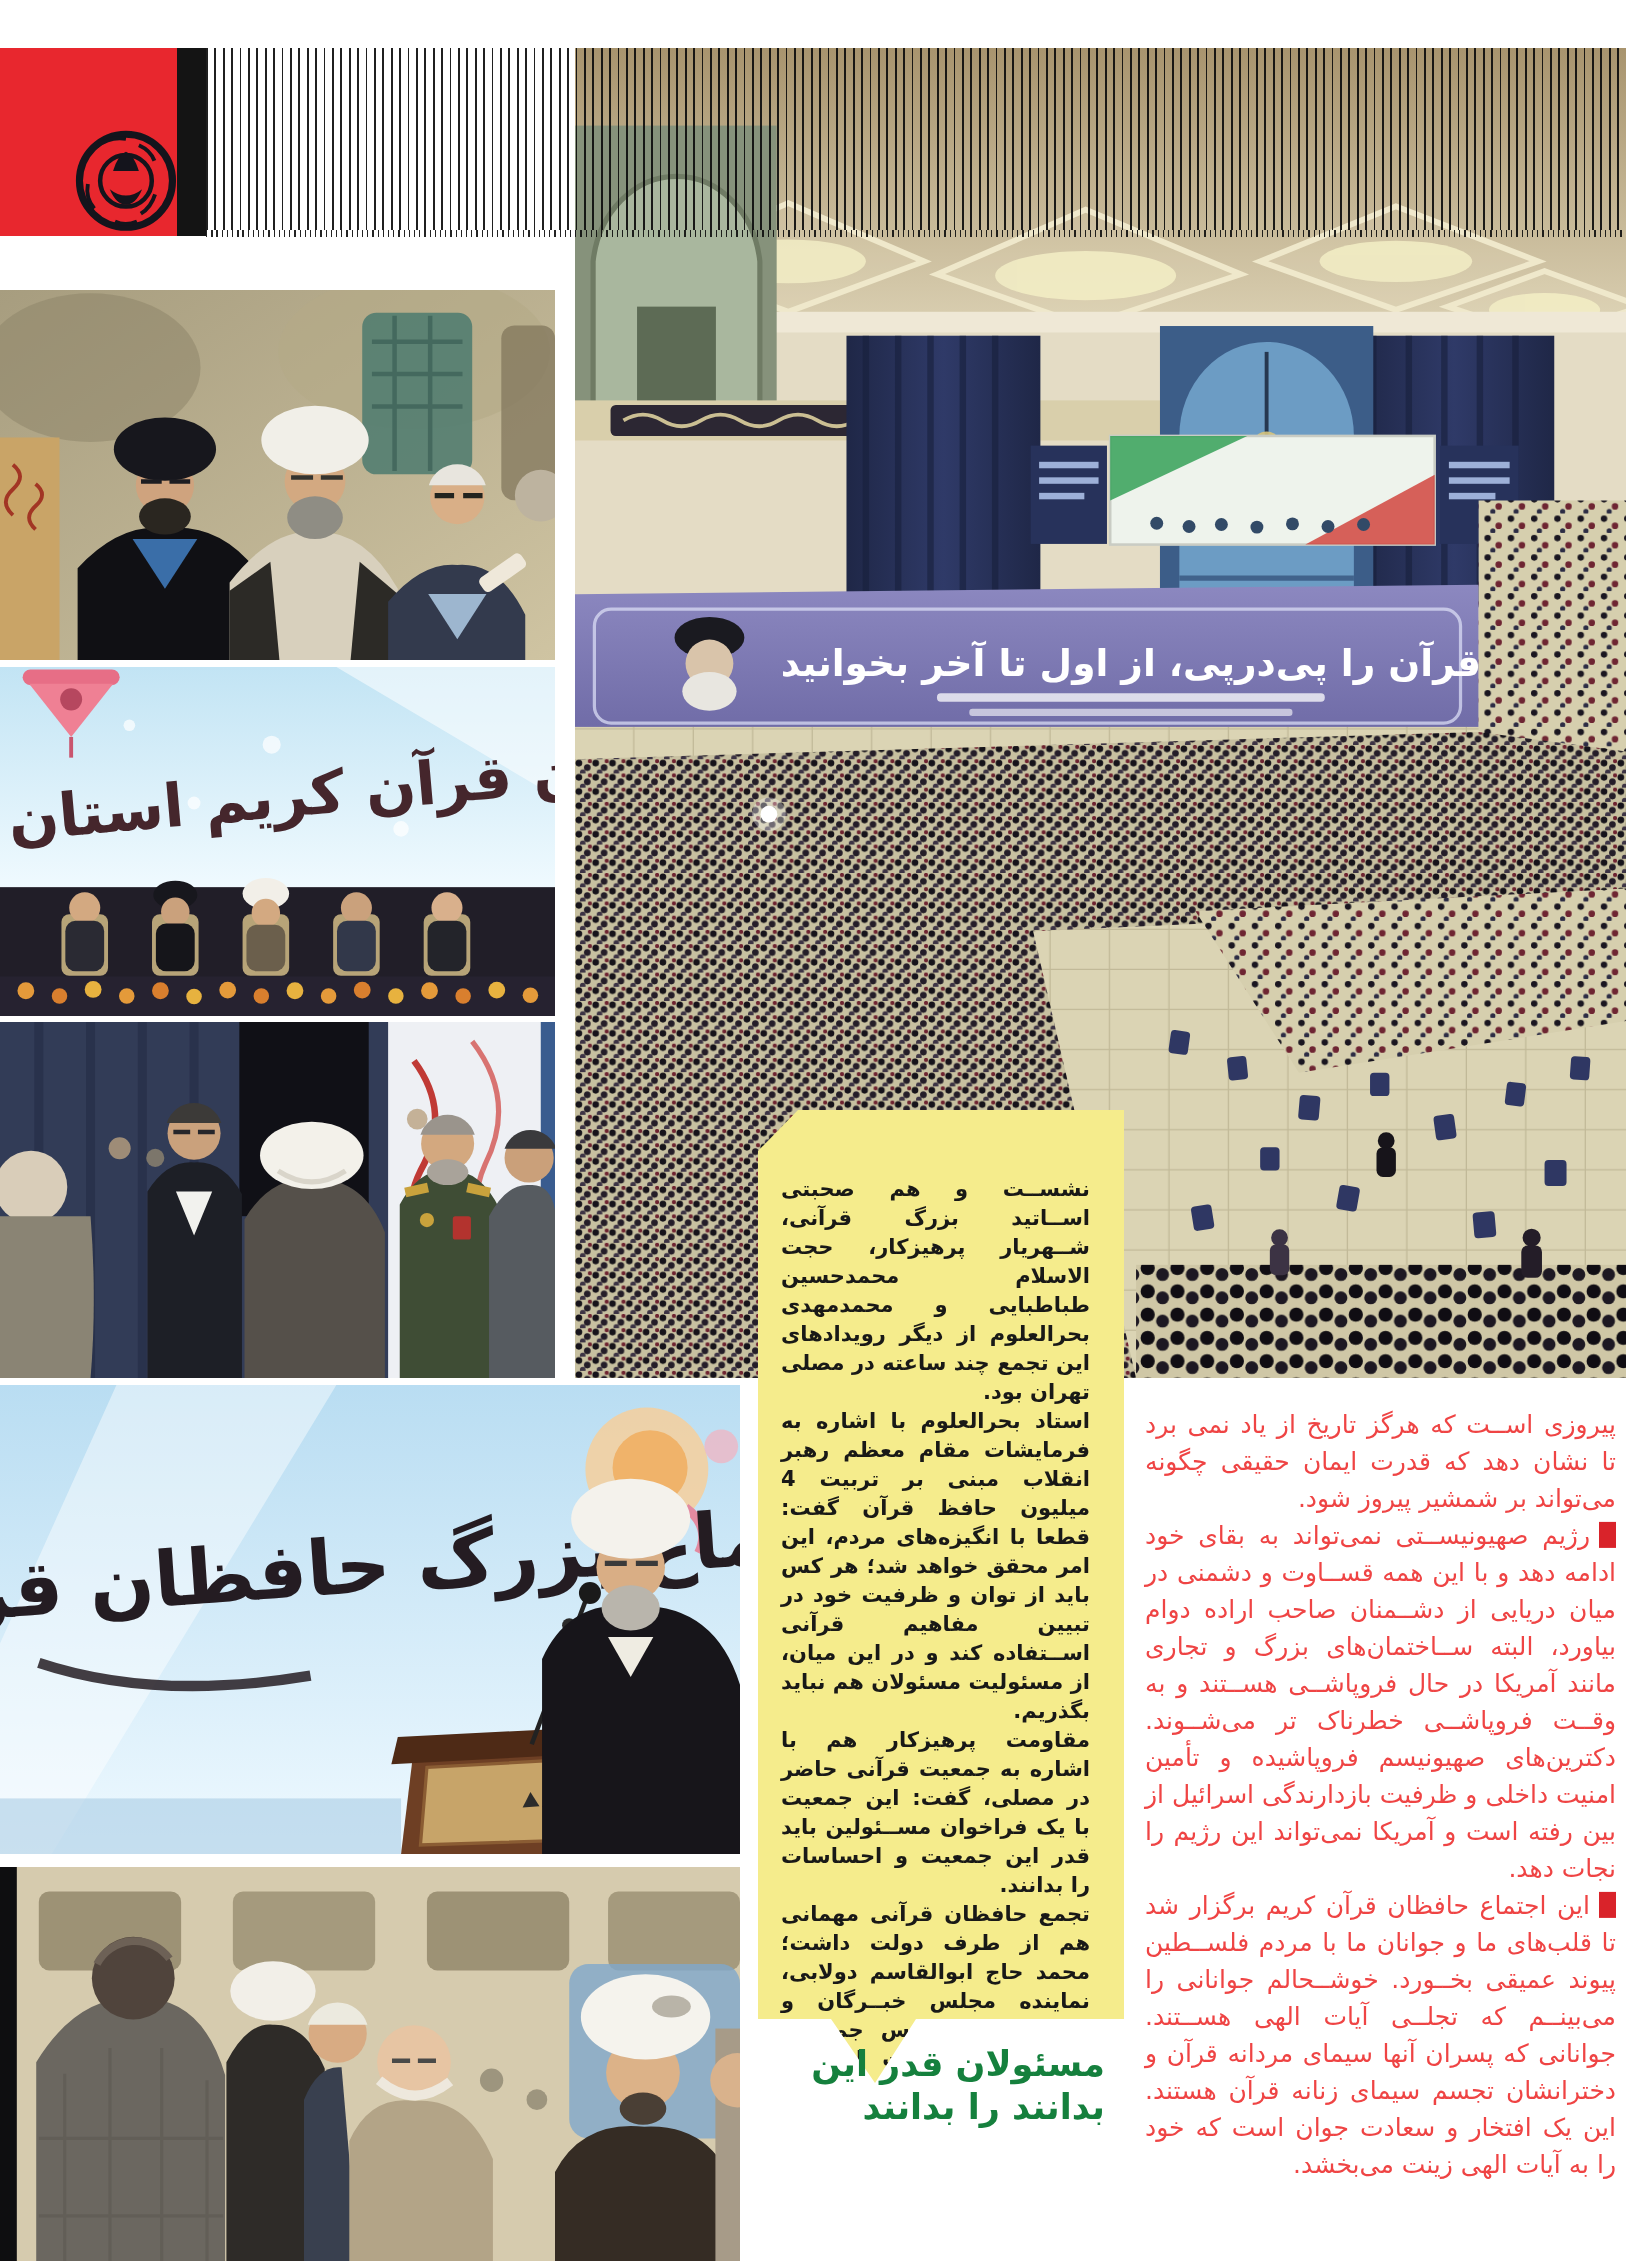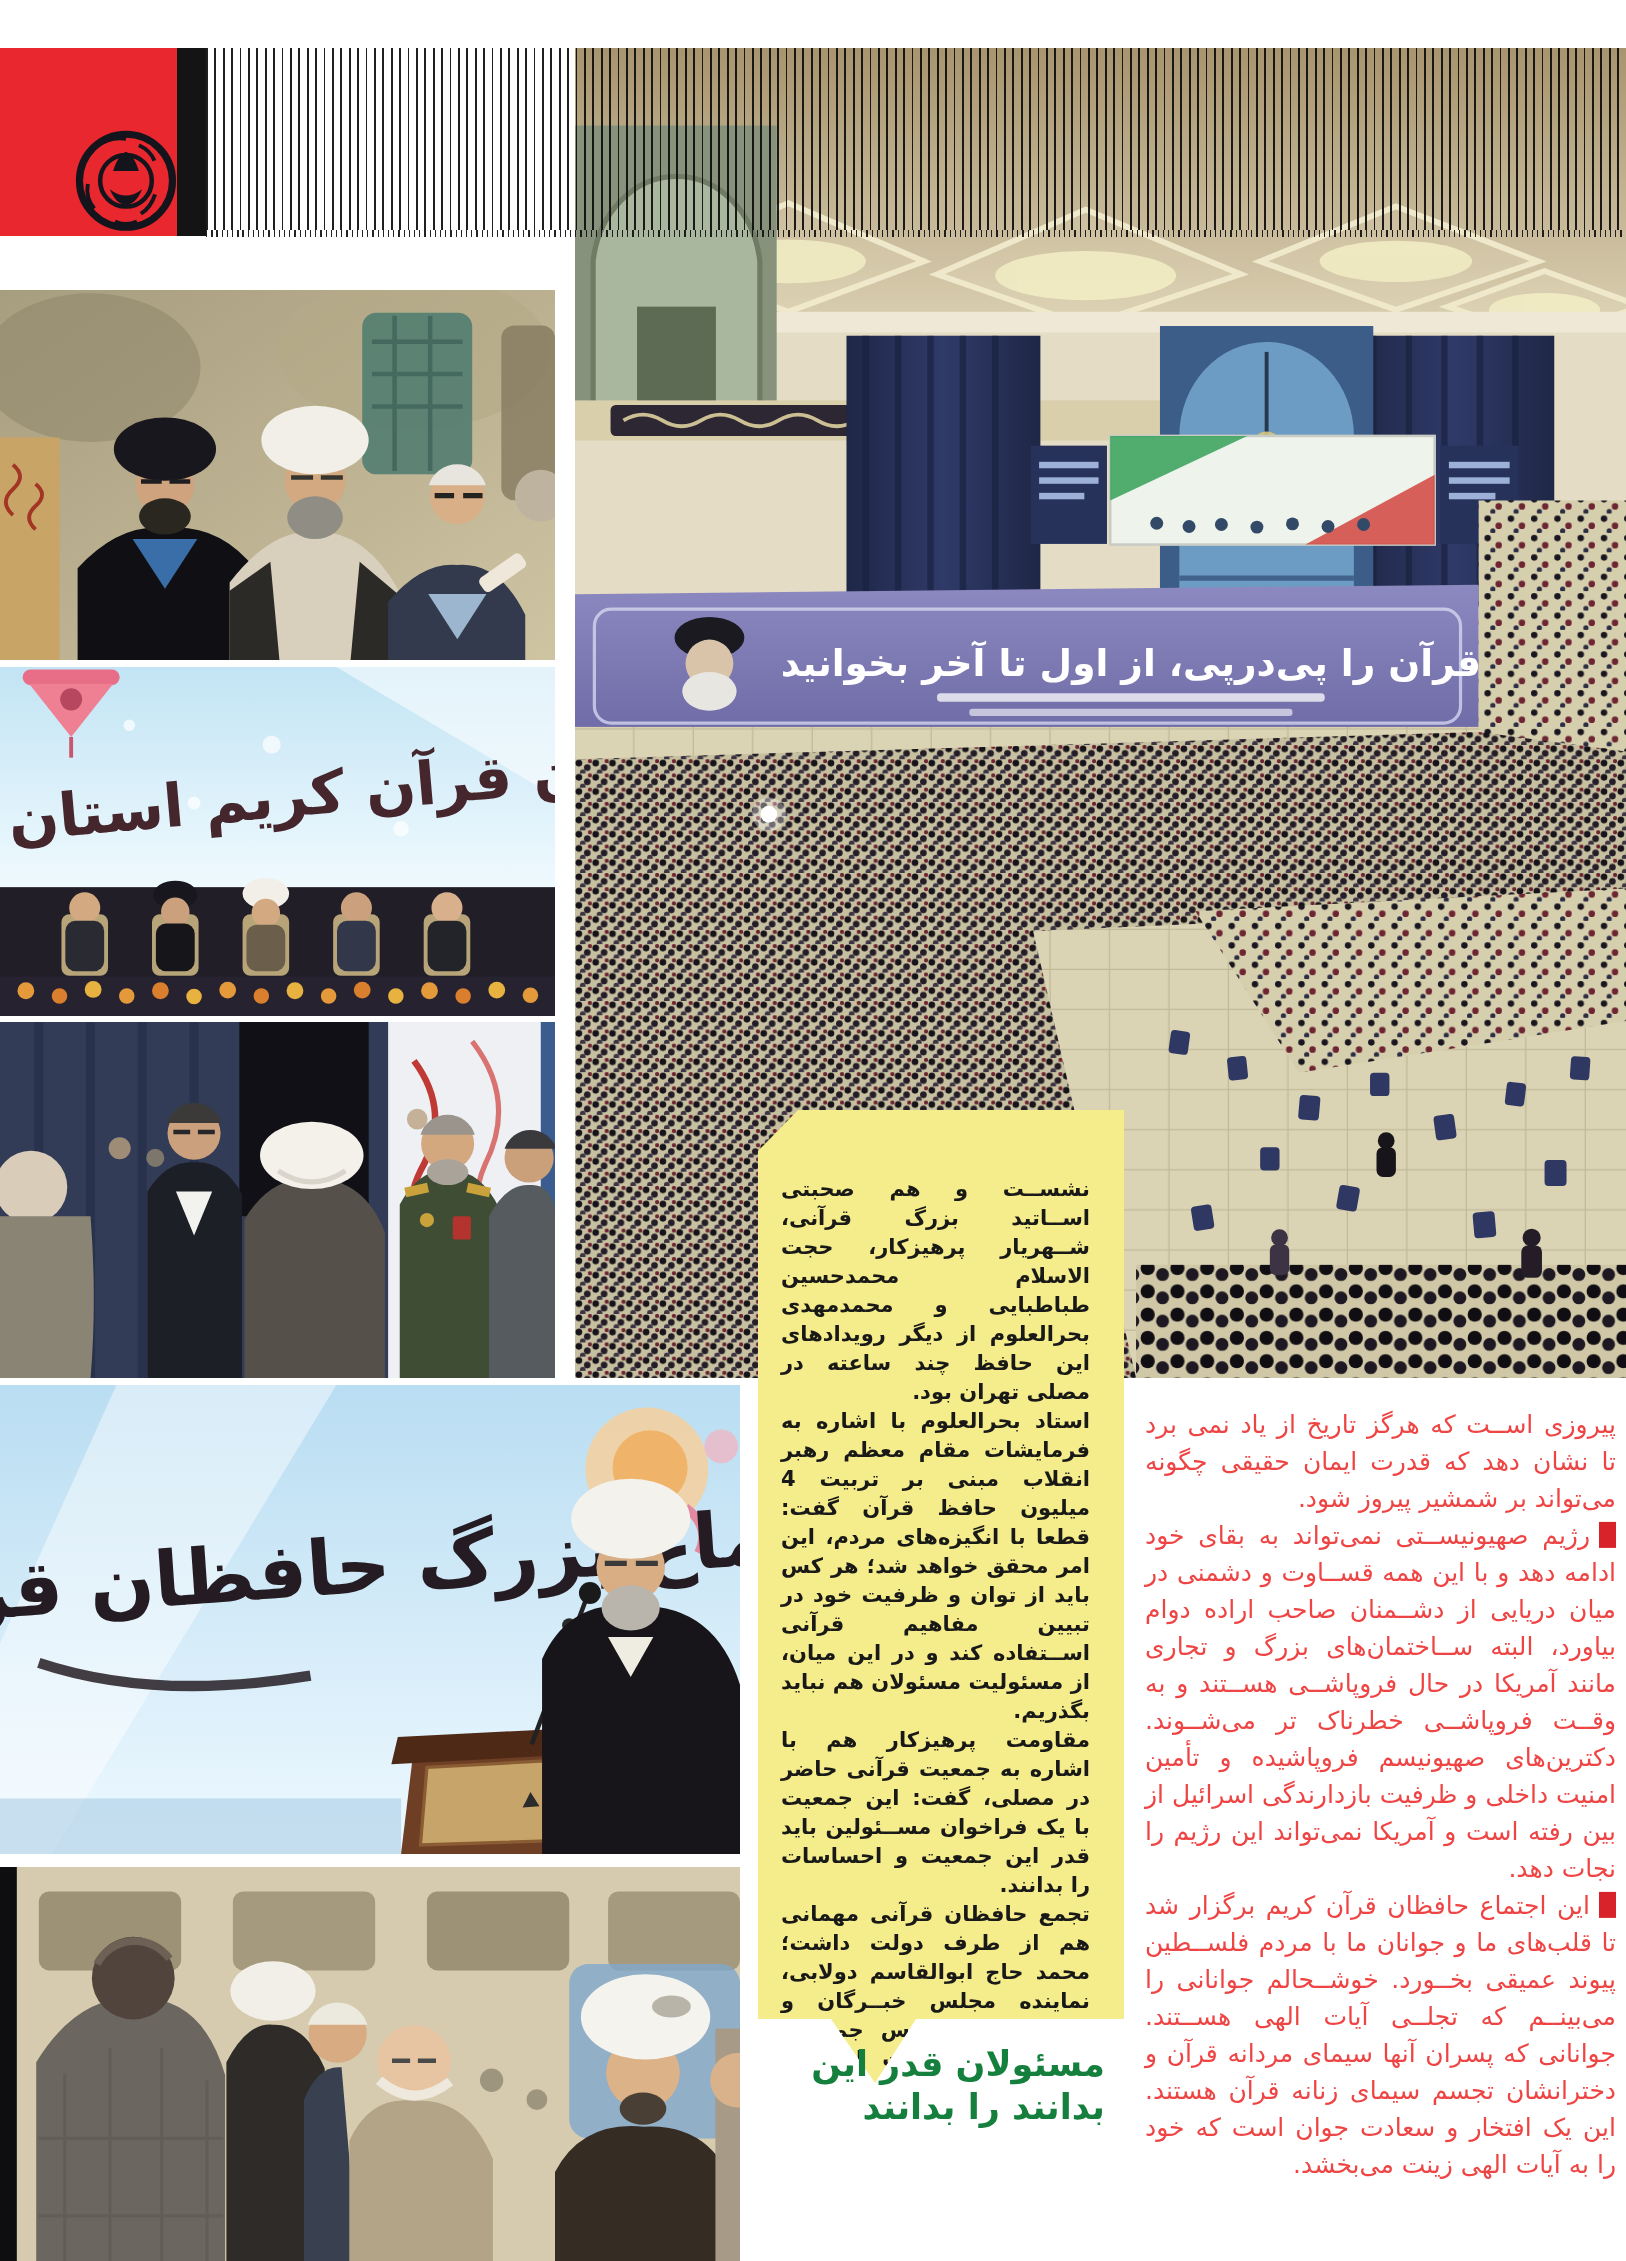--- a/index.html
+++ b/index.html
@@ -474,21 +474,21 @@
       </g>
       <g>
         <rect x="1106" y="250" width="38" height="434" fill="#a79b88"></rect>
         <circle cx="1140" cy="330" r="42" fill="#d9b28c"></circle>
       </g>
     </svg>
   </div>
 
   <div id="speech-box" class="abs">
     <div id="speech-text">
-      <p>نشســت و هم صحبتی اســاتید بزرگ قرآنی، شــهریار پرهیزکار، حجت الاسلام محمدحسین طباطبایی و محمدمهدی بحرالعلوم از دیگر رویدادهای این حافظ چند ساعته در مصلی تهران بود.</p>
+      <p>نشســت و هم صحبتی اســاتید بزرگ قرآنی، شــهریار پرهیزکار، حجت الاسلام محمدحسین طباطبایی و محمدمهدی بحرالعلوم از دیگر رویدادهای این تجمع چند ساعته در مصلی تهران بود.</p>
       <p>استاد بحرالعلوم با اشاره به فرمایشات مقام معظم رهبر انقلاب مبنی بر تربیت 4 میلیون حافظ قرآن گفت: قطعا با انگیزه‌های مردم، این امر محقق خواهد شد؛ هر کس باید از توان و ظرفیت خود در تبیین مفاهیم قرآنی اســتفاده کند و در این میان، از مسئولیت مسئولان هم نباید بگذریم.</p>
       <p>مقاومت پرهیزکار هم با اشاره به جمعیت قرآنی حاضر در مصلی، گفت: این جمعیت با یک فراخوان مســئولین باید قدر این جمعیت و احساسات را بدانند.</p>
       <p>تجمع حافظان قرآنی مهمانی هم از طرف دولت داشت؛ محمد حاج ابوالقاسم دولابی، نماینده مجلس خبــرگان و نماینده ویژه رئیس جمهــور در امور روحانیــت از دیگر افرادی بود کــه در این دورهمی حاضر بود؛ دولابی در این مراســم با اشاره به مقاومت مردم فلسطین و نقش قرآن در این مقاومت گفت: جلوه‌هــای قرآن را کــه چگونه به انسان‌ها حیات می‌بخشد در فلسطین را مشاهده می‌کنید می‌بینید مردم فلسطین با وجود این که شهید و زخمی دادند، قرآن آنها را زنده نگه داشته است.</p>
     </div>
   </div>
 
   <div id="headline" class="abs">
     <div>مسئولان قدر این</div>
     <div>بدانند را بدانند</div>
   </div>

